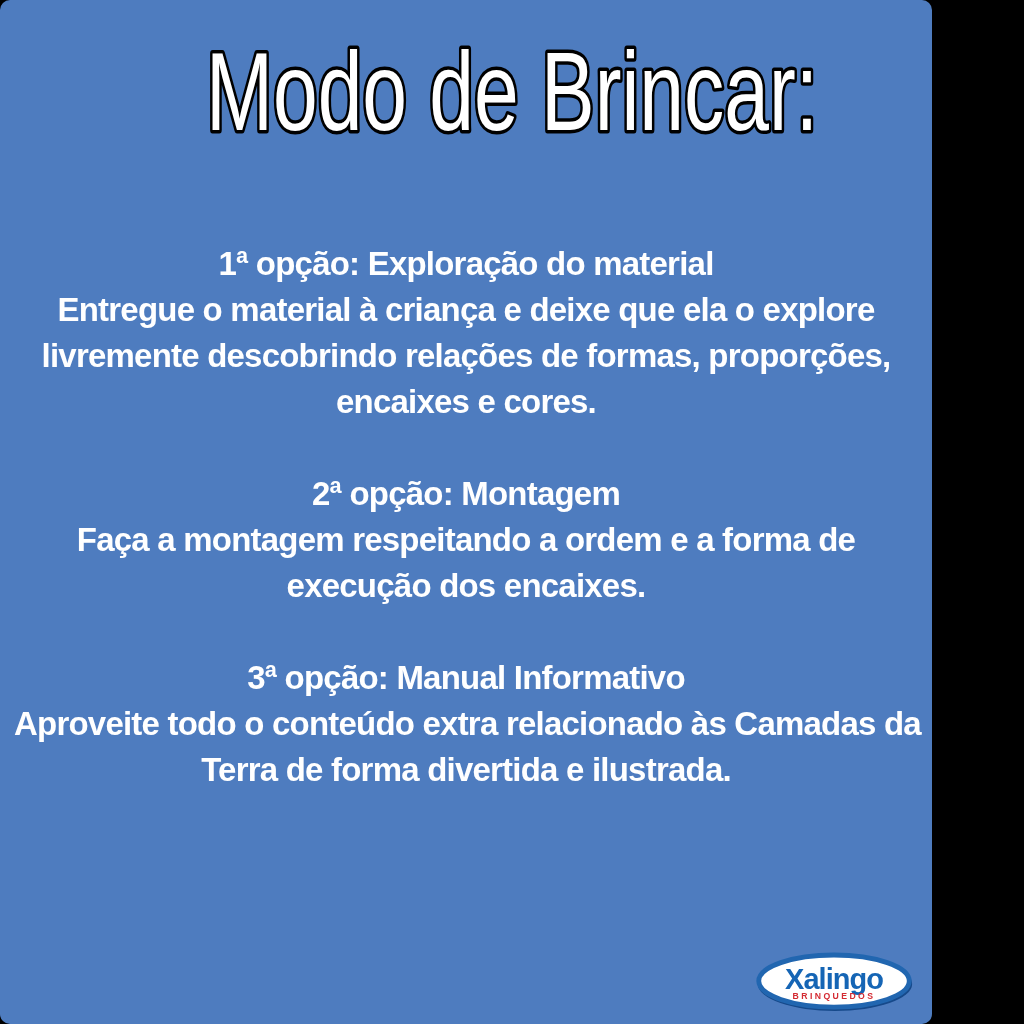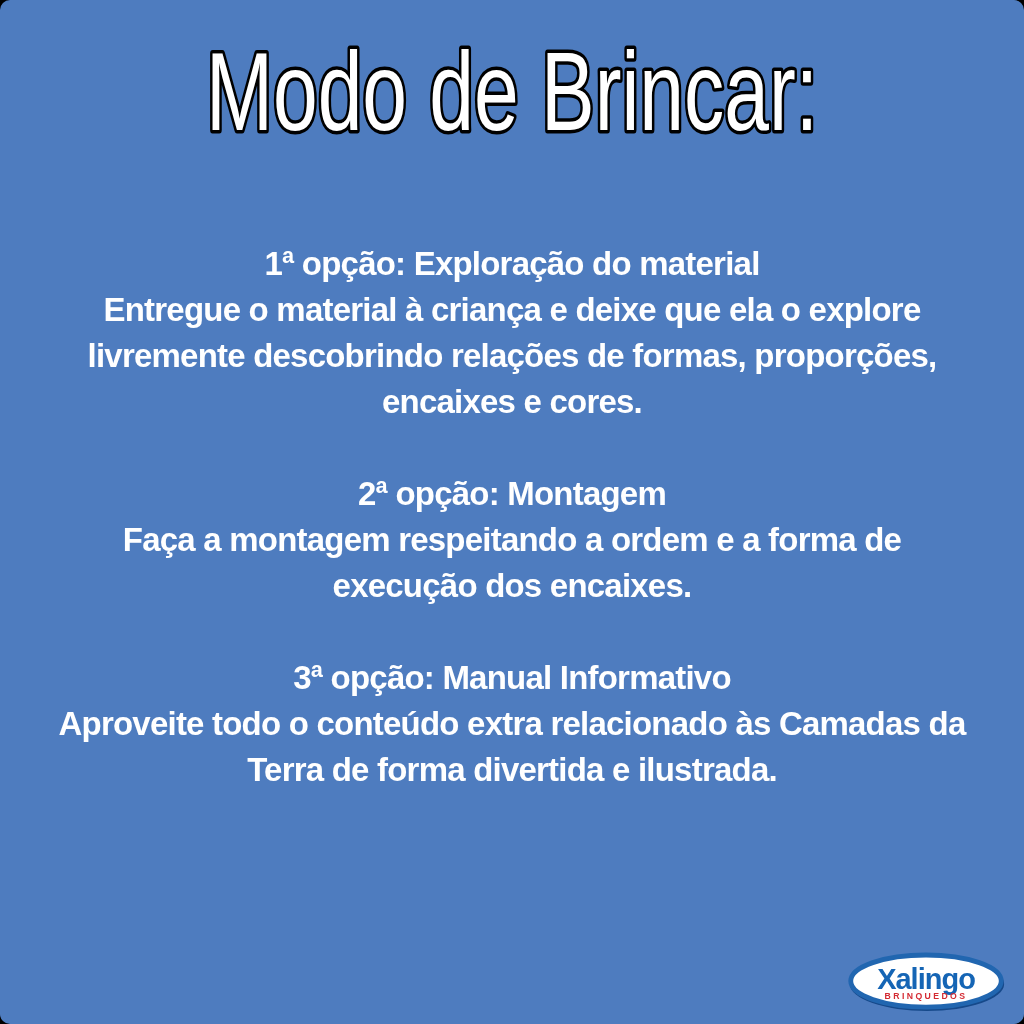--- a/index.html
+++ b/index.html
@@ -6,21 +6,21 @@
     margin: 0;
     padding: 0;
     background: #000;
     width: 1024px;
     height: 1024px;
     overflow: hidden;
     font-family: "Liberation Sans", sans-serif;
   }
   .card {
     position: relative;
-    width: 1024px;
+    width: 932px;
     height: 1024px;
     background: #4e7cbf;
     border-radius: 10px;
     overflow: hidden;
   }
   .title-svg {
     position: absolute;
     top: 18px;
     left: 0;
     width: 1024px;

